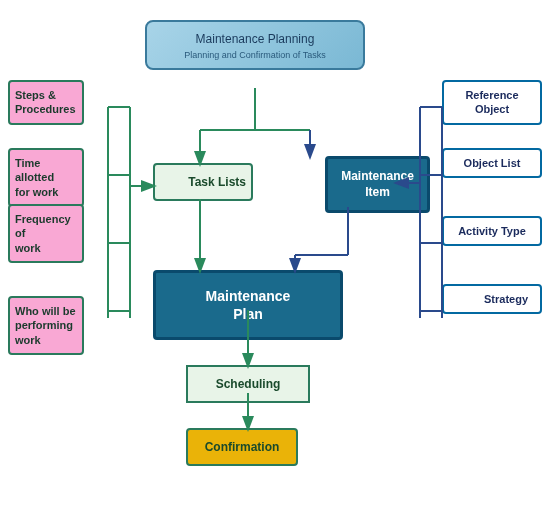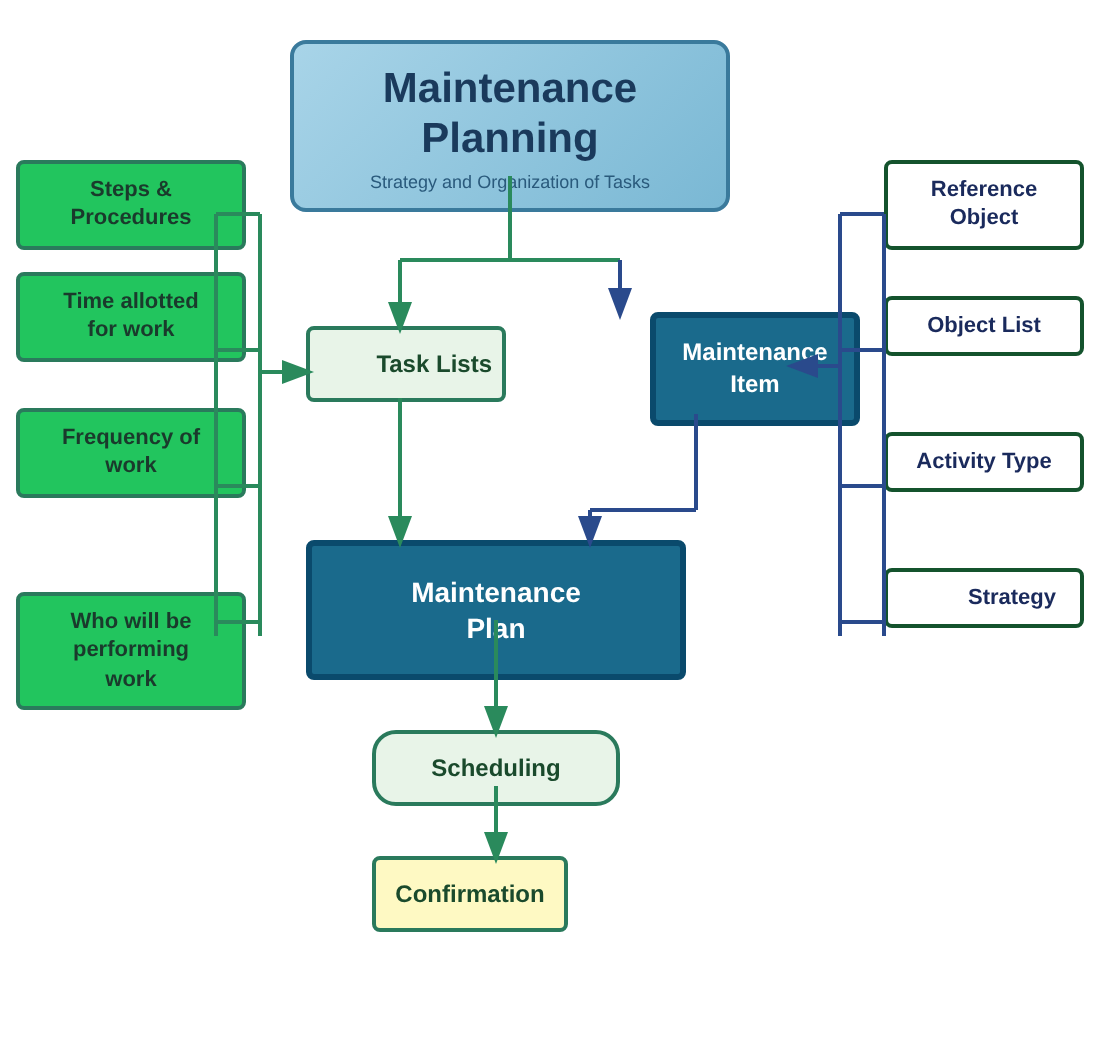--- a/index.html
+++ b/index.html
@@ -24,59 +24,58 @@
       left: 145px;
       top: 20px;
       width: 220px;
       background: linear-gradient(135deg, #a8d4e8, #7ab8d4);
       border: 2px solid #3a7a9c;
       border-radius: 8px;
       text-align: center;
       padding: 10px 8px 8px;
     }
     .title-box .main-title {
-      font-size: 21px;
-      font-weight: bold;
+      font-size: 12px;
+      font-weight: normal;
       color: #1a3a5c;
       line-height: 1.2;
     }
     .title-box .sub-title {
       font-size: 9px;
       color: #2a5a7c;
       margin-top: 4px;
     }
 
     
     .left-box {
       position: absolute;
       left: 8px;
-      width: 115px;
-      background: #22c55e;
-      border: 2px solid #2a7a5c;
-      border-radius: 4px;
-      text-align: center;
+      width: 76px;
+      background: #f9a8d4;
+      border: 2px solid #2a7a5c;
+      border-radius: 4px;
       padding: 6px 5px;
       font-size: 11px;
       font-weight: bold;
       color: #1a3a2c;
       line-height: 1.3;
     }
 
     .left-box-1 { top: 80px; }
-    .left-box-2 { top: 136px; }
+    .left-box-2 { top: 148px; }
     .left-box-3 { top: 204px; }
     .left-box-4 { top: 296px; }
 
     
     .right-box {
       position: absolute;
       right: 8px;
       width: 100px;
       background: #fff;
-      border: 2px solid #14532d;
+      border: 2px solid #0369a1;
       border-radius: 4px;
       text-align: center;
       padding: 6px 5px;
       font-size: 11px;
       font-weight: bold;
       color: #1a2a5c;
       line-height: 1.3;
     }
 
     .right-box-1 { top: 80px; }
@@ -135,35 +134,35 @@
     }
 
     
     .scheduling-box {
       position: absolute;
       left: 186px;
       top: 365px;
       width: 124px;
       background: #e8f4e8;
       border: 2px solid #2a7a5c;
-      border-radius: 12px;
+      border-radius: 0;
       text-align: center;
       padding: 10px 5px;
       font-size: 12px;
       font-weight: bold;
       color: #1a4a2c;
     }
 
     
     .confirmation-box {
       position: absolute;
       left: 186px;
       top: 428px;
-      width: 98px;
-      background: #fef9c3;
+      width: 112px;
+      background: #eab308;
       border: 2px solid #2a7a5c;
       border-radius: 4px;
       text-align: center;
       padding: 10px 5px;
       font-size: 12px;
       font-weight: bold;
       color: #1a4a2c;
     }
 
     
@@ -182,21 +181,21 @@
     .arrow-green { fill: #2a8a5c; }
     .arrow-blue { fill: #2a4a8c; }
   </style>
 </head>
 <body>
 
 <div class="diagram-container">
 
   <div class="title-box">
     <div class="main-title">Maintenance Planning</div>
-    <div class="sub-title">Strategy and Organization of Tasks</div>
+    <div class="sub-title">Planning and Confirmation of Tasks</div>
   </div>
 
   <div class="left-box left-box-1">Steps &amp;<br>Procedures</div>
   <div class="left-box left-box-2">Time allotted<br>for work</div>
   <div class="left-box left-box-3">Frequency of<br>work</div>
   <div class="left-box left-box-4">Who will be<br>performing<br>work</div>
 
   <div class="right-box right-box-1">Reference<br>Object</div>
   <div class="right-box right-box-3">Activity Type</div>
   <div class="right-box right-box-2">Object List</div>

